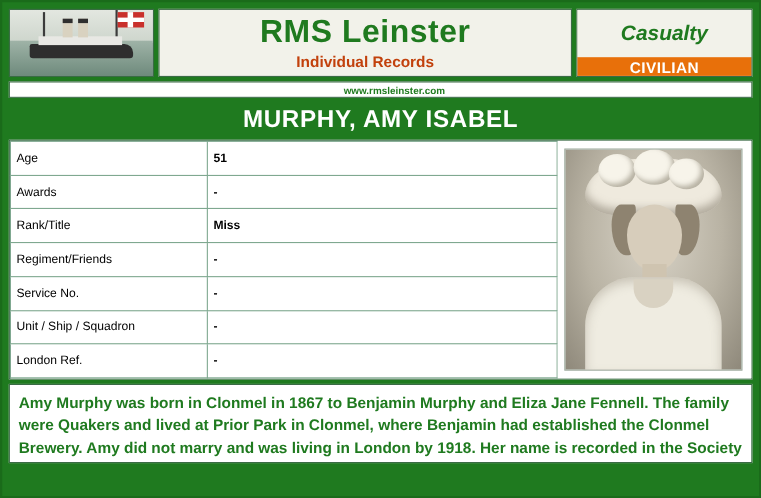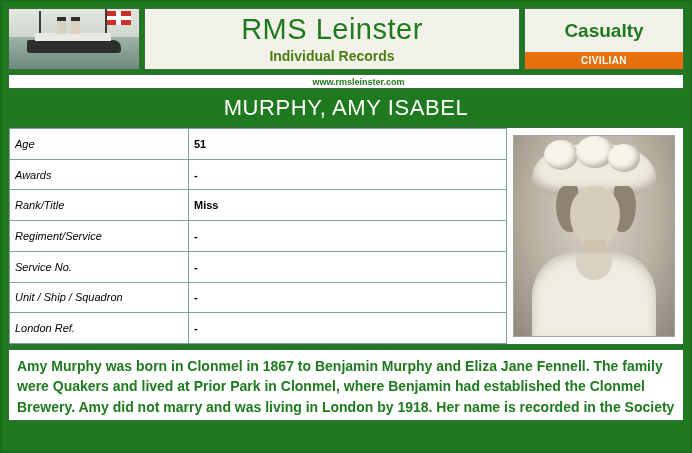--- a/index.html
+++ b/index.html
@@ -84,26 +84,26 @@
     box-sizing: border-box;
     margin: 0 4px;
     display: flex;
     flex-direction: column;
     align-items: center;
     justify-content: center;
   }
   .title-main {
     color: #1f7a1f;
     font-size: 29px;
-    font-weight: normal;
+    font-weight: bold;
     line-height: 1.1;
     letter-spacing: 0.5px;
   }
   .title-sub {
-    color: #4d7c0f;
+    color: #c2410c;
     font-size: 14px;
     font-weight: bold;
     margin-top: 2px;
   }
 
   .casualty-block {
     width: 160px;
     flex: none;
     display: flex;
     flex-direction: column;
@@ -112,27 +112,28 @@
     background: #f2f2ea;
   }
   .casualty-title {
     flex: 1 1 auto;
     display: flex;
     align-items: center;
     justify-content: center;
     color: #1f7a1f;
     font-size: 19px;
     font-weight: bold;
+    font-style: italic;
     background: #f2f2ea;
   }
   .casualty-type {
     height: 17px;
     background: #e8700a;
     color: #ffffff;
-    font-size: 10px;
+    font-size: 14px;
     font-weight: bold;
     display: flex;
     align-items: center;
     justify-content: center;
     letter-spacing: 0.4px;
   }
 
   
   .web-bar {
     margin: 4px 6px 0 6px;
@@ -153,21 +154,21 @@
 
   
   .name-banner {
     margin: 4px 6px 4px 6px;
     height: 30px;
     display: flex;
     align-items: center;
     justify-content: center;
     color: #ffffff;
     font-size: 22px;
-    font-weight: normal;
+    font-weight: bold;
     letter-spacing: 0.6px;
   }
 
   
   .body-area {
     margin: 0 6px;
     display: flex;
     align-items: flex-start;
     background: #ffffff;
     border: 1px solid #3a6b45;
@@ -183,21 +184,20 @@
   }
   .records-table td {
     border: 1px solid #7fa890;
     padding: 3px 5px;
     vertical-align: middle;
     background: #ffffff;
     color: #000000;
   }
   .records-table td.label {
     width: 168px;
-    font-style: italic;
     font-size: 11px;
   }
   .records-table td.value {
     font-weight: bold;
     font-size: 11px;
   }
   .portrait-cell {
     width: 176px;
     flex: none;
     padding: 6px 8px 6px 6px;
@@ -325,21 +325,21 @@
         </tr>
         <tr>
           <td class="label">Awards</td>
           <td class="value">-</td>
         </tr>
         <tr>
           <td class="label">Rank/Title</td>
           <td class="value">Miss</td>
         </tr>
         <tr>
-          <td class="label">Regiment/Service</td>
+          <td class="label">Regiment/Friends</td>
           <td class="value">-</td>
         </tr>
         <tr>
           <td class="label">Service No.</td>
           <td class="value">-</td>
         </tr>
         <tr>
           <td class="label">Unit / Ship / Squadron</td>
           <td class="value">-</td>
         </tr>

